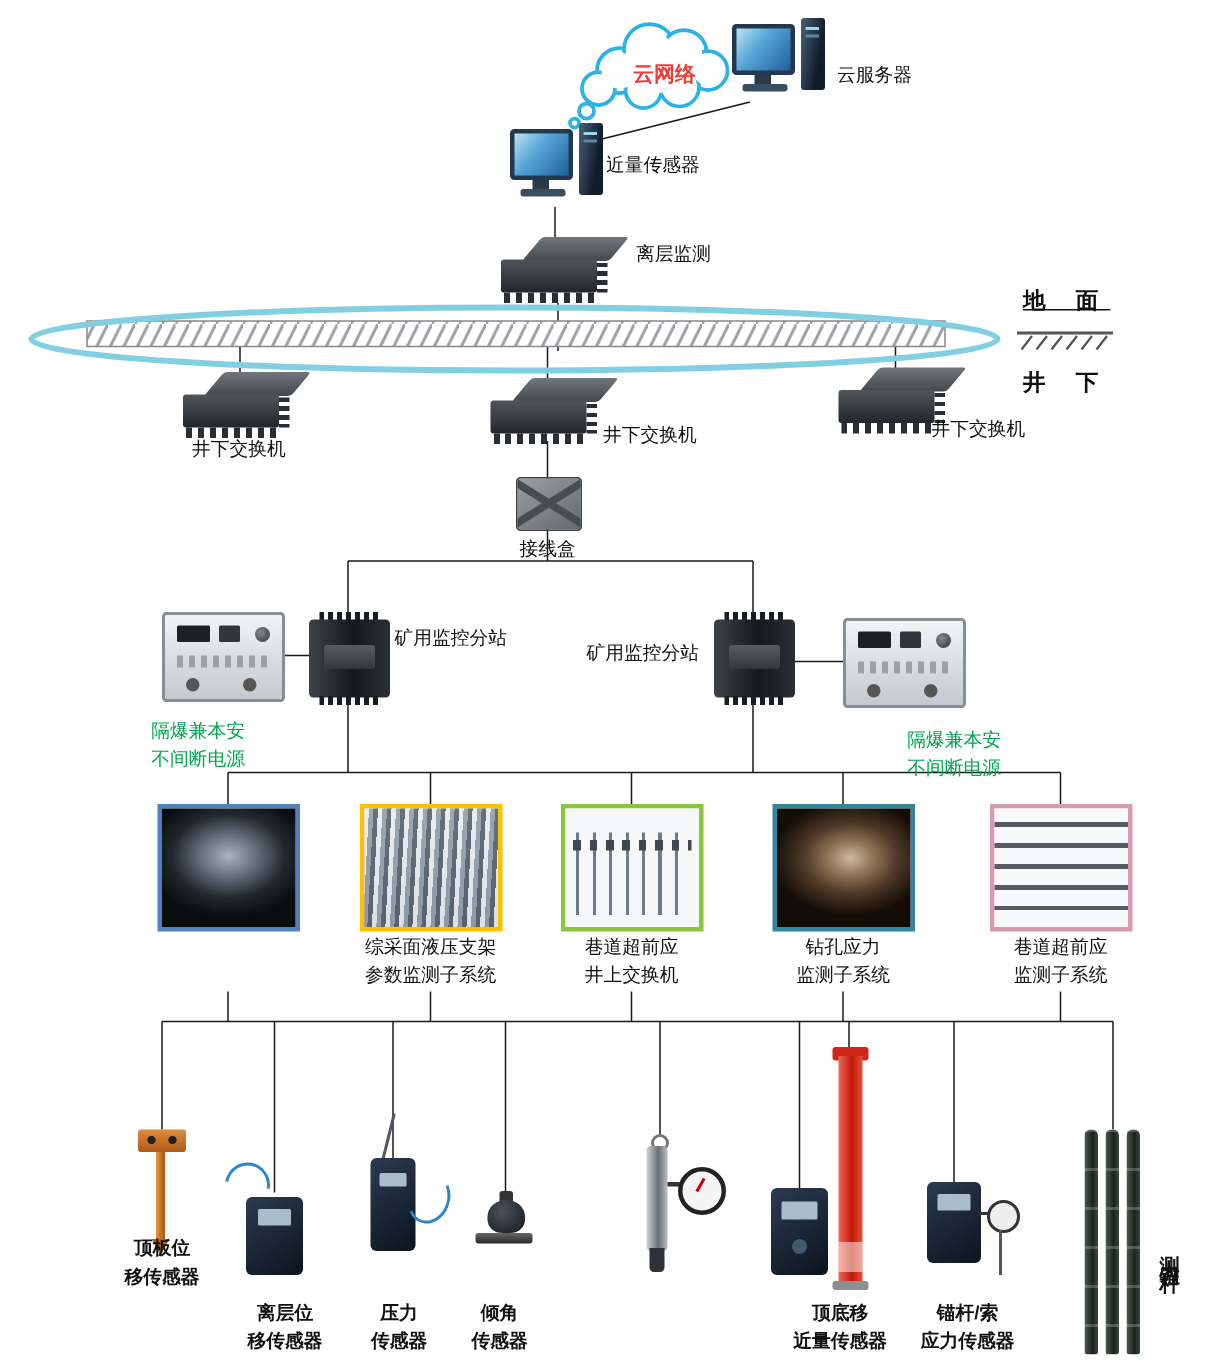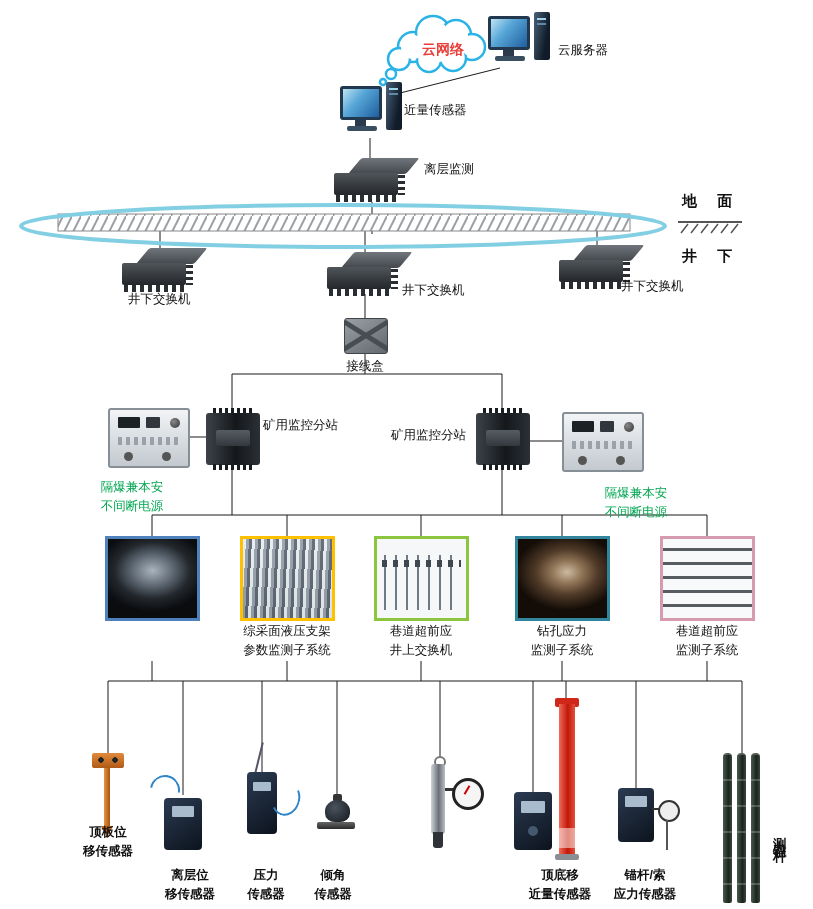--- a/index.html
+++ b/index.html
@@ -178,21 +178,21 @@
   <div class="label" style="left:404px;top:101px;">近量传感器</div>
 
   <div class="dev switchdev" style="left:332px;top:158px;">
     <div class="sw-top"></div>
       <div class="sw-front"></div>
       <div class="sw-teeth"></div>
       <div class="sw-side"></div>
   </div>
   <div class="label" style="left:424px;top:160px;">离层监测</div>
 
-  <div class="label big" style="left:682px;top:192px;">地 面</div>
+  <div class="label big" style="left:682px;top:192px;text-decoration:underline;">地 面</div>
   <div class="label big" style="left:682px;top:247px;">井 下</div>
 
   <div class="dev switchdev" style="left:120px;top:248px;">
     <div class="sw-top"></div>
       <div class="sw-front"></div>
       <div class="sw-teeth"></div>
       <div class="sw-side"></div>
   </div>
   <div class="label" style="left:128px;top:290px;">井下交换机</div>
 

